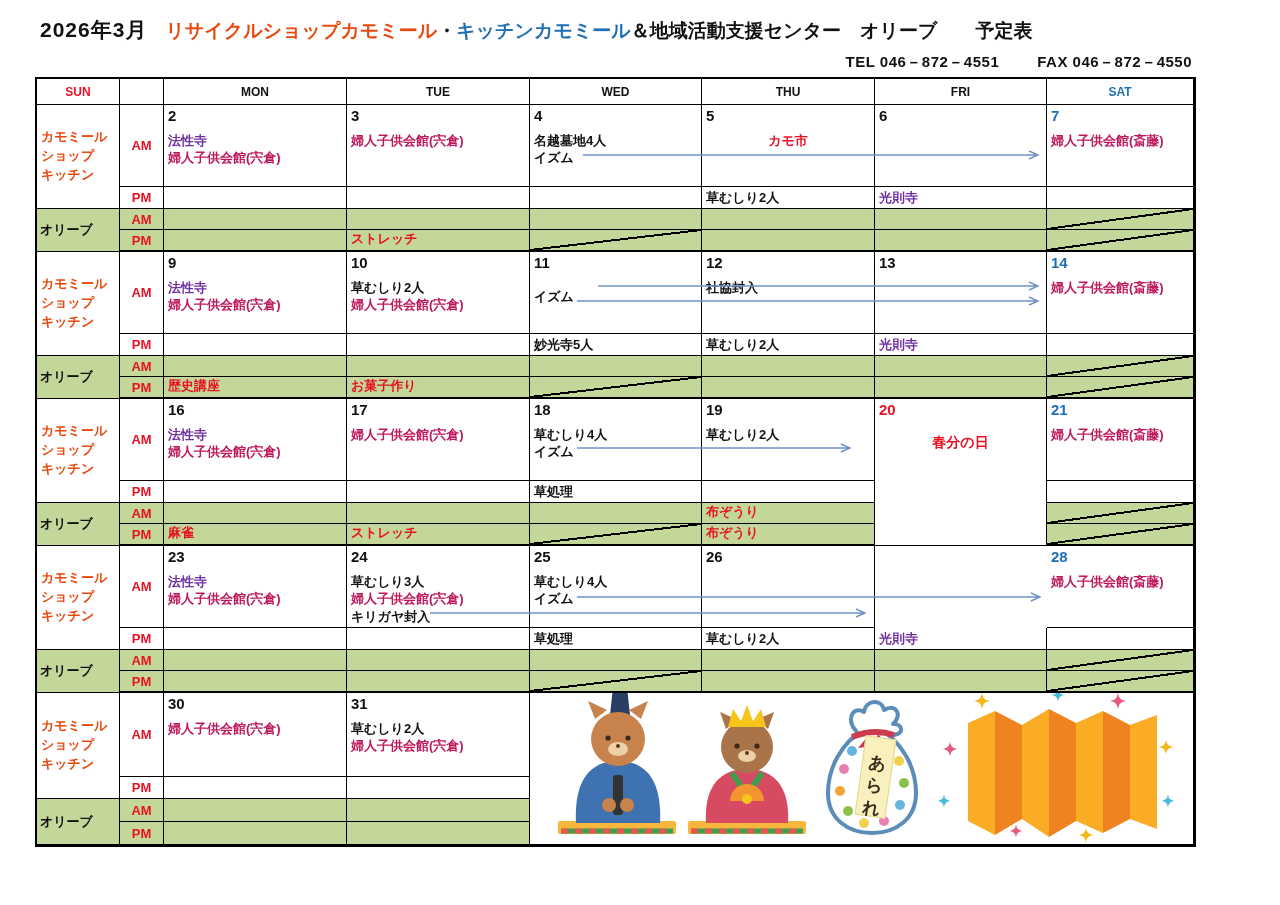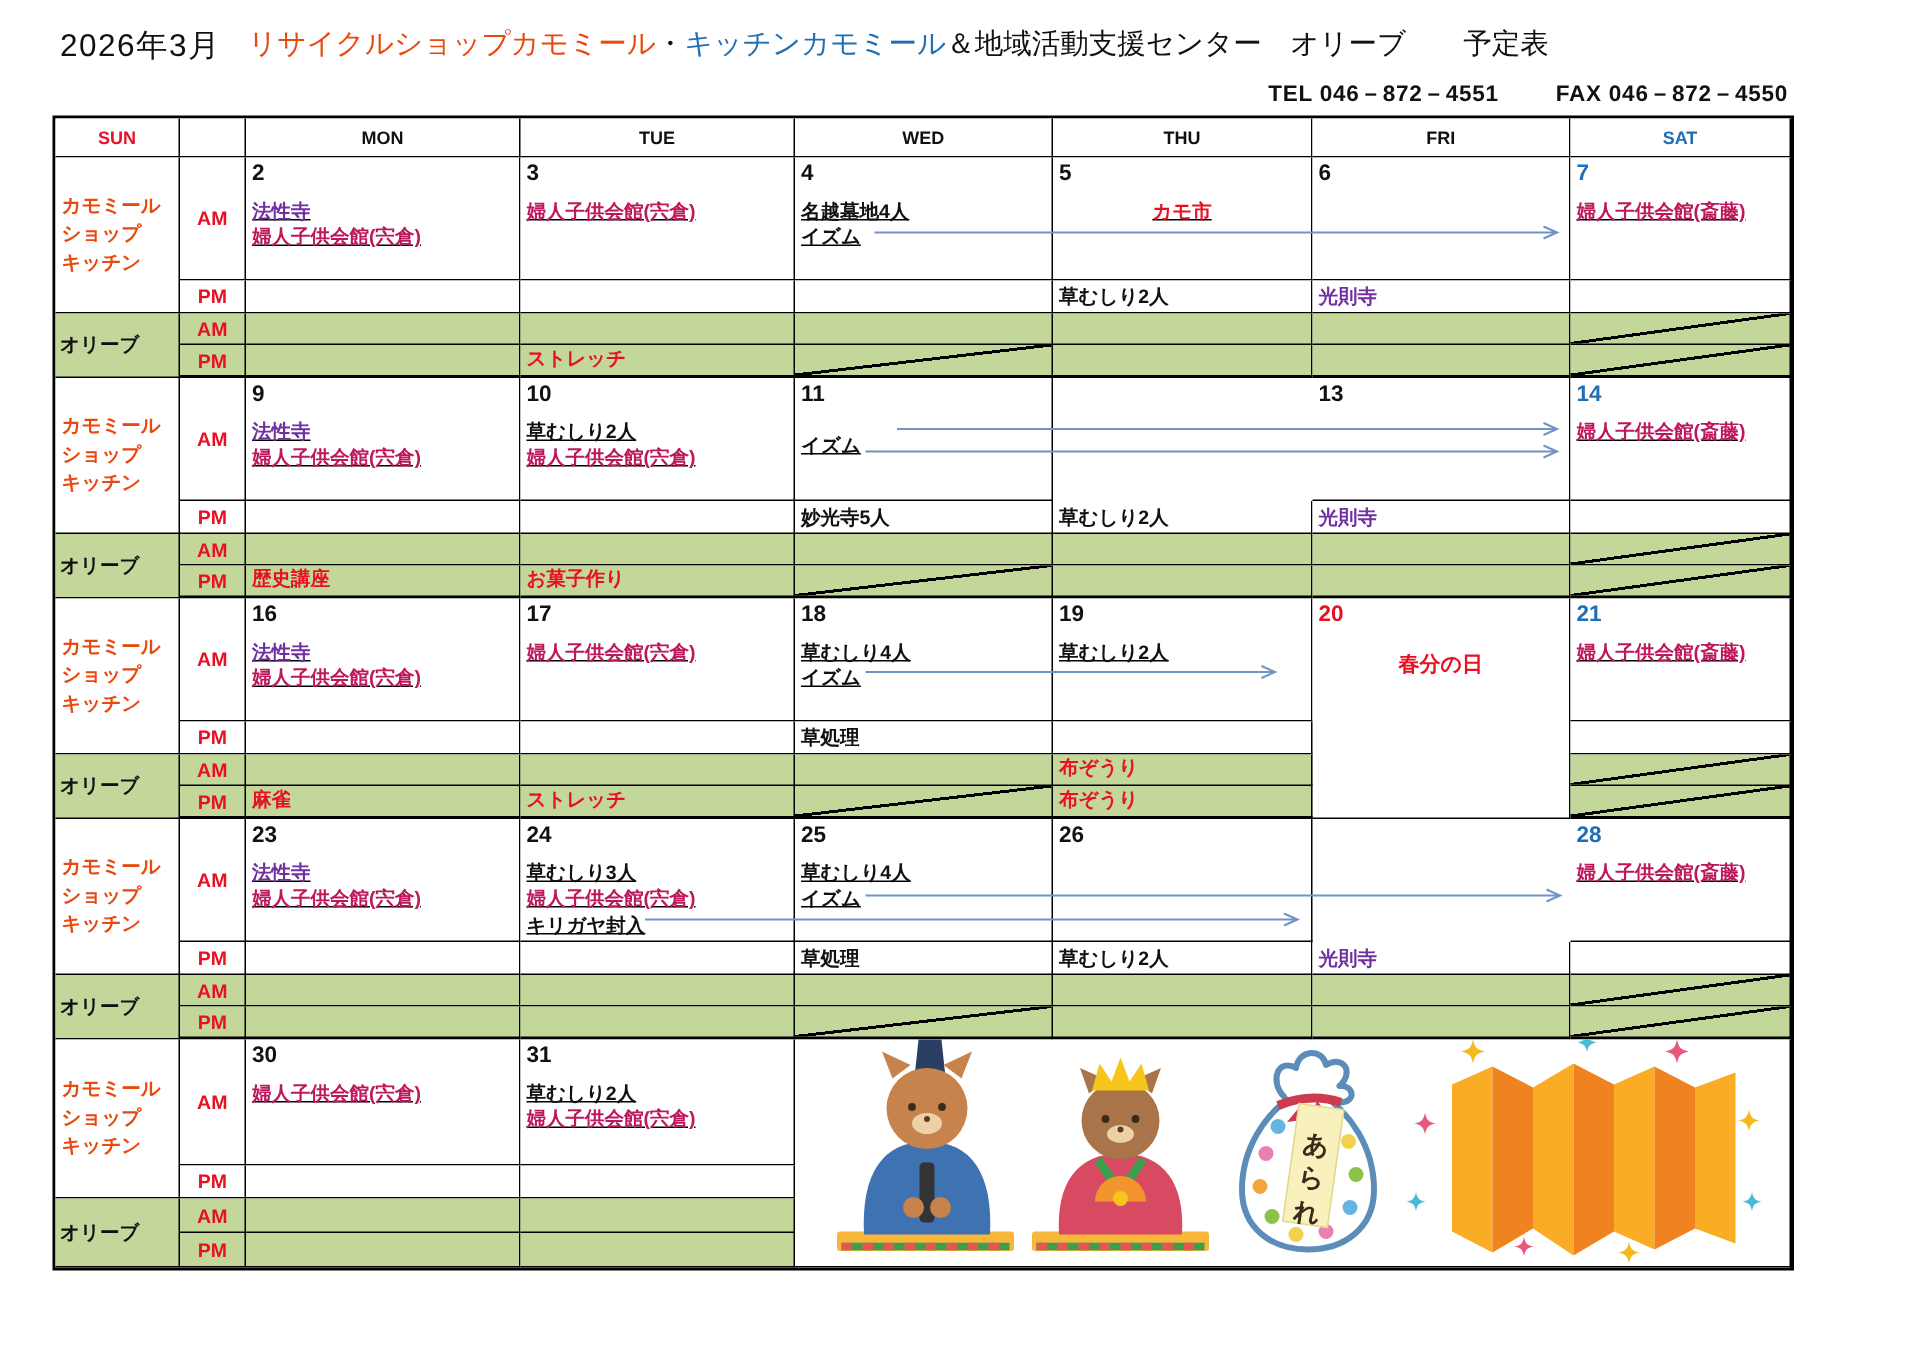--- a/index.html
+++ b/index.html
@@ -1,17 +1,17 @@
 <!DOCTYPE html>
 <html><head>
 <meta charset="utf-8">
 <style>
   html,body{margin:0;padding:0;background:#fff;width:1280px;height:905px;overflow:hidden;
     font-family:"Liberation Sans","DejaVu Sans",sans-serif;-webkit-font-smoothing:antialiased;}
-  .title{position:absolute;left:40px;top:16px;display:flex;align-items:flex-start;font-weight:400;white-space:pre;}
+  .title{position:absolute;left:40px;top:16px;display:flex;align-items:flex-end;font-weight:700;white-space:pre;}
   .t-month{font-size:21px;color:#111;margin-right:18px;letter-spacing:1px;}
   .t-red{font-size:19px;color:#e8490f;}
   .t-dot{font-size:19px;color:#111;}
   .t-blue{font-size:19px;color:#1f6fb5;}
   .t-black{font-size:19px;color:#111;}
   .telfax{position:absolute;top:53px;right:88px;display:flex;gap:38px;font-size:15px;font-weight:700;color:#111;letter-spacing:.5px;}
   #cal{position:absolute;left:35px;top:77px;display:grid;background:#fff;
     grid-template-columns:83px 44px 183px 183px 172px 173px 172px 147px;
     grid-template-rows:26px 82px 22px 21px 22px 82px 22px 21px 22px 82px 22px 21px 22px 82px 22px 21px 22px 84px 22px 23px 23px;
     border:2px solid #000;}
@@ -20,21 +20,21 @@
   .we{border-bottom-width:2px;}
   .hd{display:flex;align-items:center;justify-content:center;font-size:12px;font-weight:700;color:#111;}
   .hd.sun{color:#e81123;}.hd.sat{color:#1f6fb5;}
   .ampm{display:flex;align-items:center;justify-content:center;font-size:13px;font-weight:700;color:#e81123;}
   .lblc{display:flex;align-items:center;padding-left:4px;font-size:13px;font-weight:700;color:#e8490f;white-space:pre-line;line-height:1.45;}
   .lblo{display:flex;align-items:center;padding-left:3px;font-size:13px;font-weight:700;color:#111;}
   .am{padding:2px 4px;}
   .pm{padding:2px 4px;font-size:13px;font-weight:700;color:#111;}
   .date{font-size:15px;font-weight:700;line-height:1.15;color:#111;}
   .date.satd{color:#1f6fb5;}.date.redd{color:#e81123;}
-  .lines{margin-top:8px;text-decoration:underline;}
+  .lines{margin-top:8px;}
   .ln{font-size:13px;font-weight:700;line-height:1.32;color:#111;}
   .ln.blue{color:#be185d;}.ln.purple{color:#7030a0;}.ln.red{color:#e81123;text-align:center;}
   .ln.sp{margin-top:17px;}.pm .purple{color:#7030a0;}
   .oev{color:#e81123;font-size:13px;font-weight:700;padding:1px 4px;line-height:1.3;}
   .diag{background-image:linear-gradient(to bottom right,transparent calc(50% - 1px),#000 calc(50% - 1px),#000 calc(50% + 1px),transparent calc(50% + 1px));}
   .holiday{text-align:center;margin-top:16px;font-size:14px;font-weight:700;color:#e81123;}
   #arrows{position:absolute;left:0;top:0;pointer-events:none;z-index:6;}
   .illus{padding:0;}
   .arare-label{position:absolute;left:330px;top:44px;writing-mode:vertical-rl;transform:rotate(8deg);
     background:#f8f1bd;border:1px solid #e3d88e;padding:4px 3px;font-size:17px;font-weight:700;color:#3a2a1a;letter-spacing:4px;z-index:4;}
@@ -145,20 +145,26 @@
     <div class="date">10</div>
     <div class="lines">
         <div class="ln">草むしり2人</div>
     <div class="ln blue">婦人子供会館(宍倉)</div>
       </div>
     </div>
   <div class="cell am" style="grid-area:6/5">
     <div class="date">11</div>
     <div class="lines">
         <div class="ln sp">イズム</div>
+      </div>
+    </div>
+  <div class="cell am" style="grid-area:6/6">
+    <div class="date">12</div>
+    <div class="lines">
+        <div class="ln">社協封入</div>
       </div>
     </div>
   <div class="cell am" style="grid-area:6/7">
     <div class="date">13</div>
     </div>
   <div class="cell am" style="grid-area:6/8">
     <div class="date satd">14</div>
     <div class="lines">
         <div class="ln blue">婦人子供会館(斎藤)</div>
       </div>

